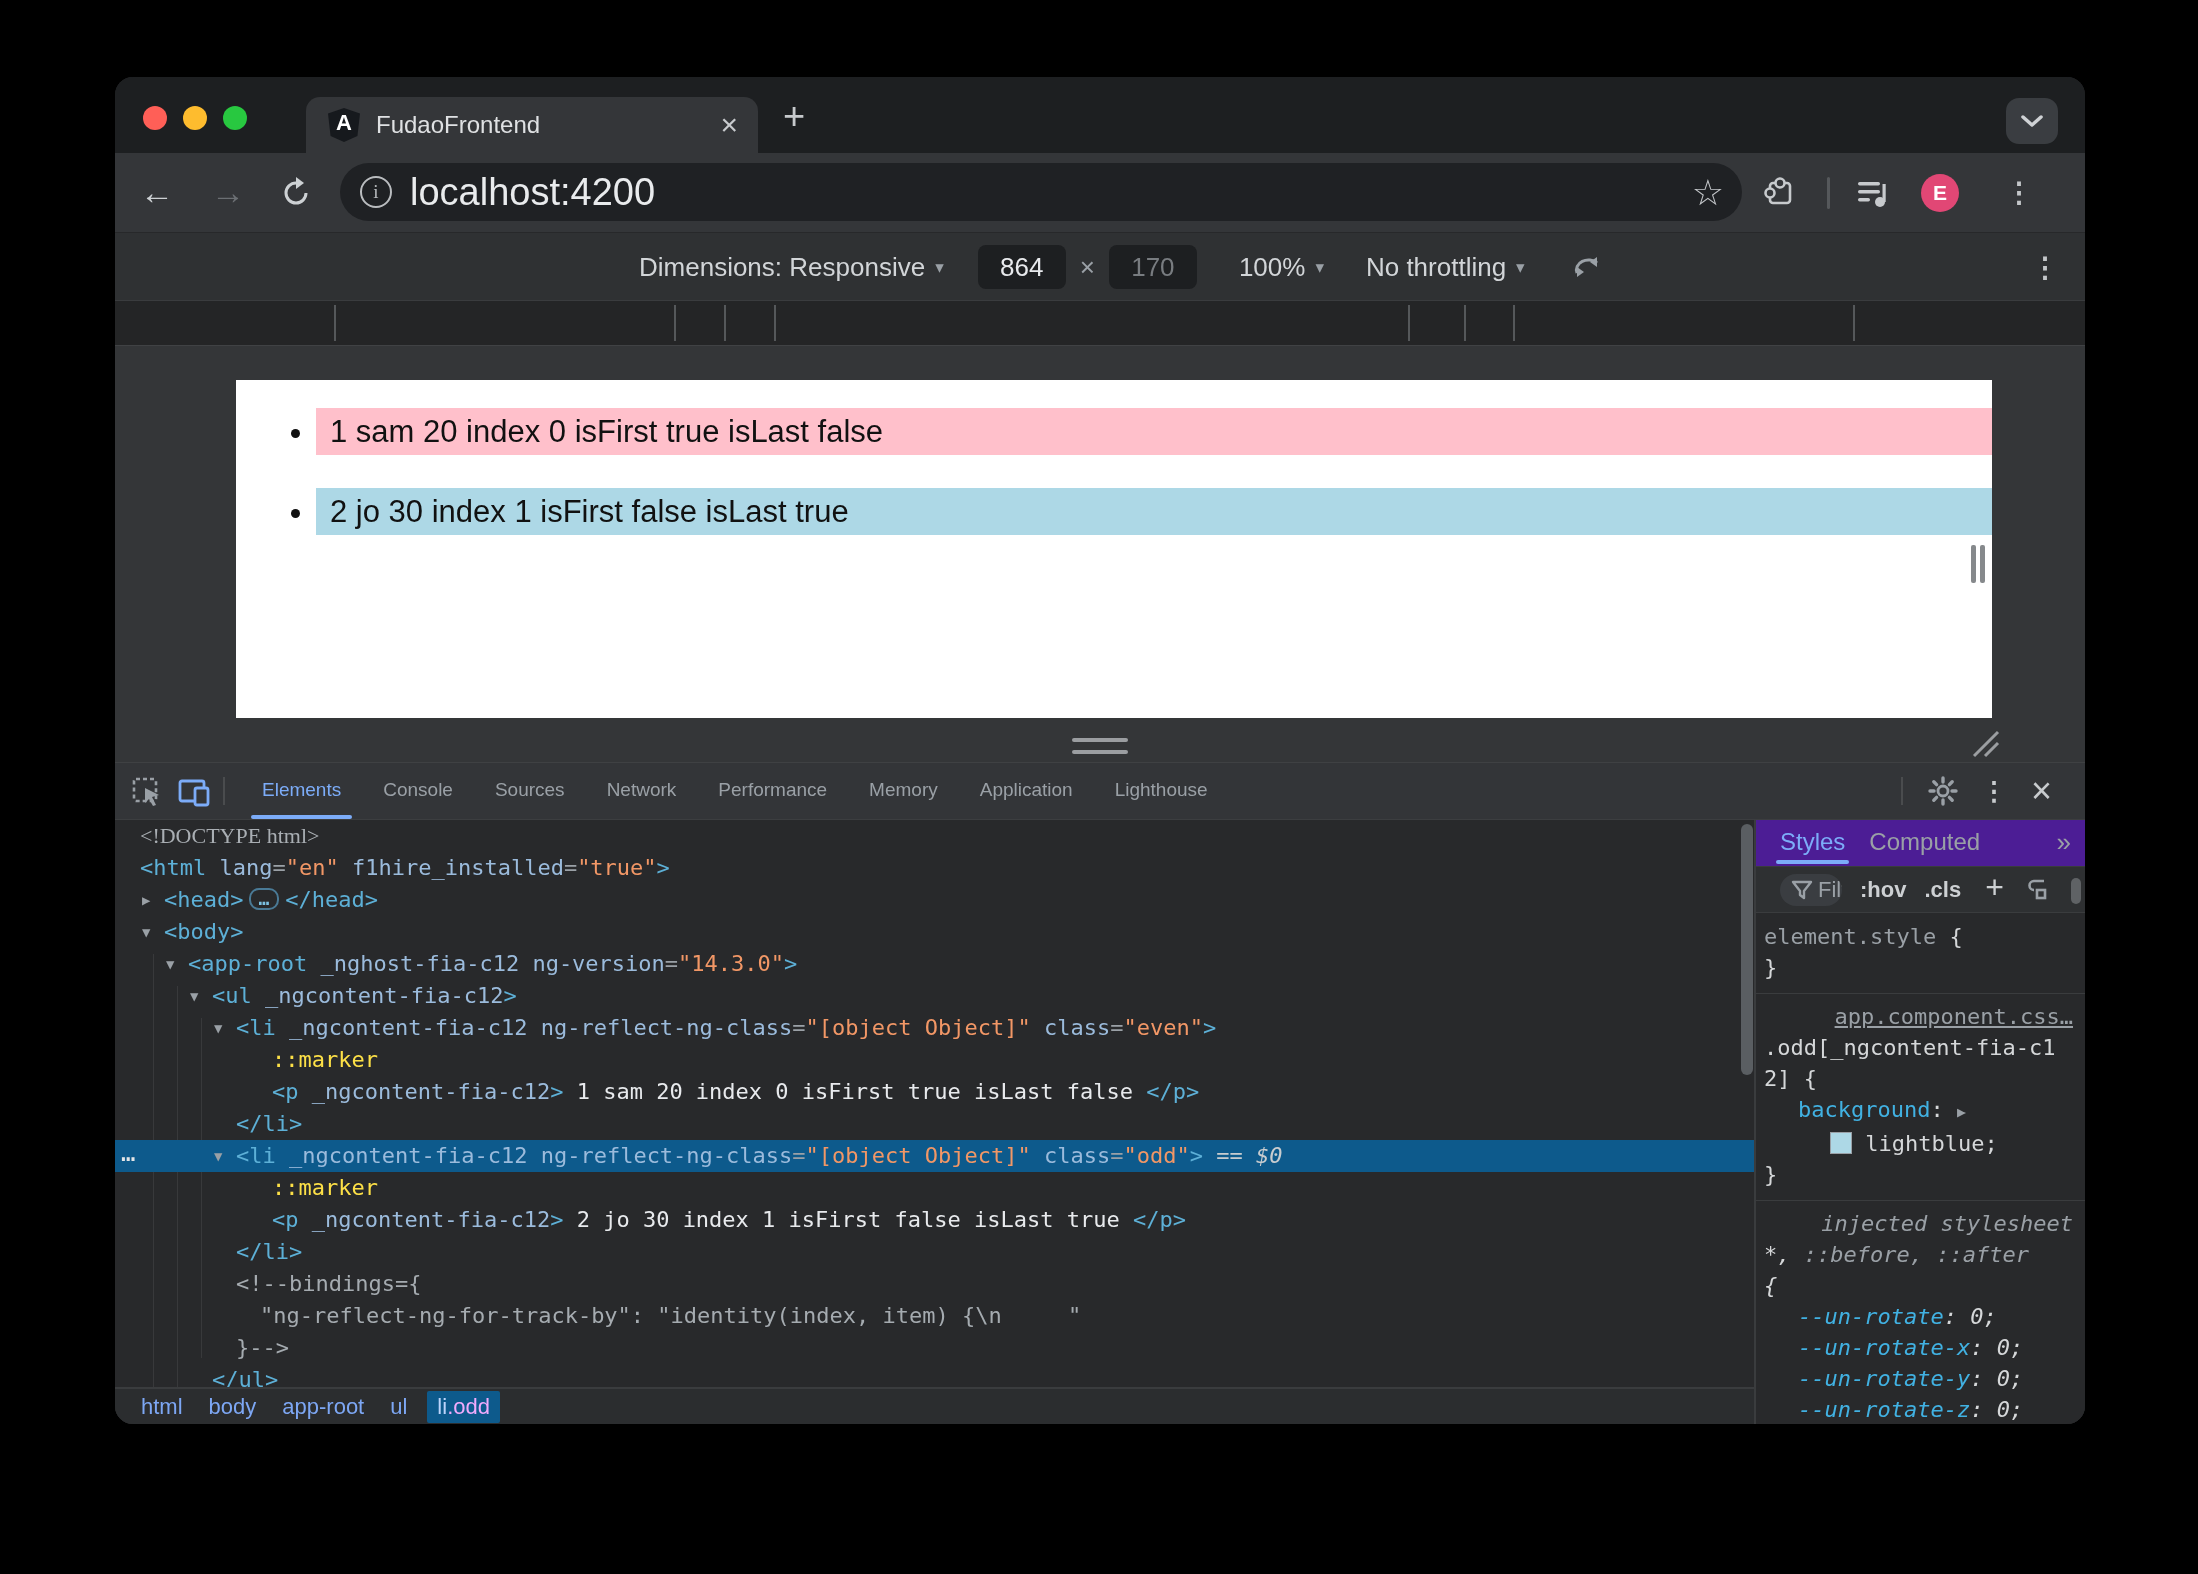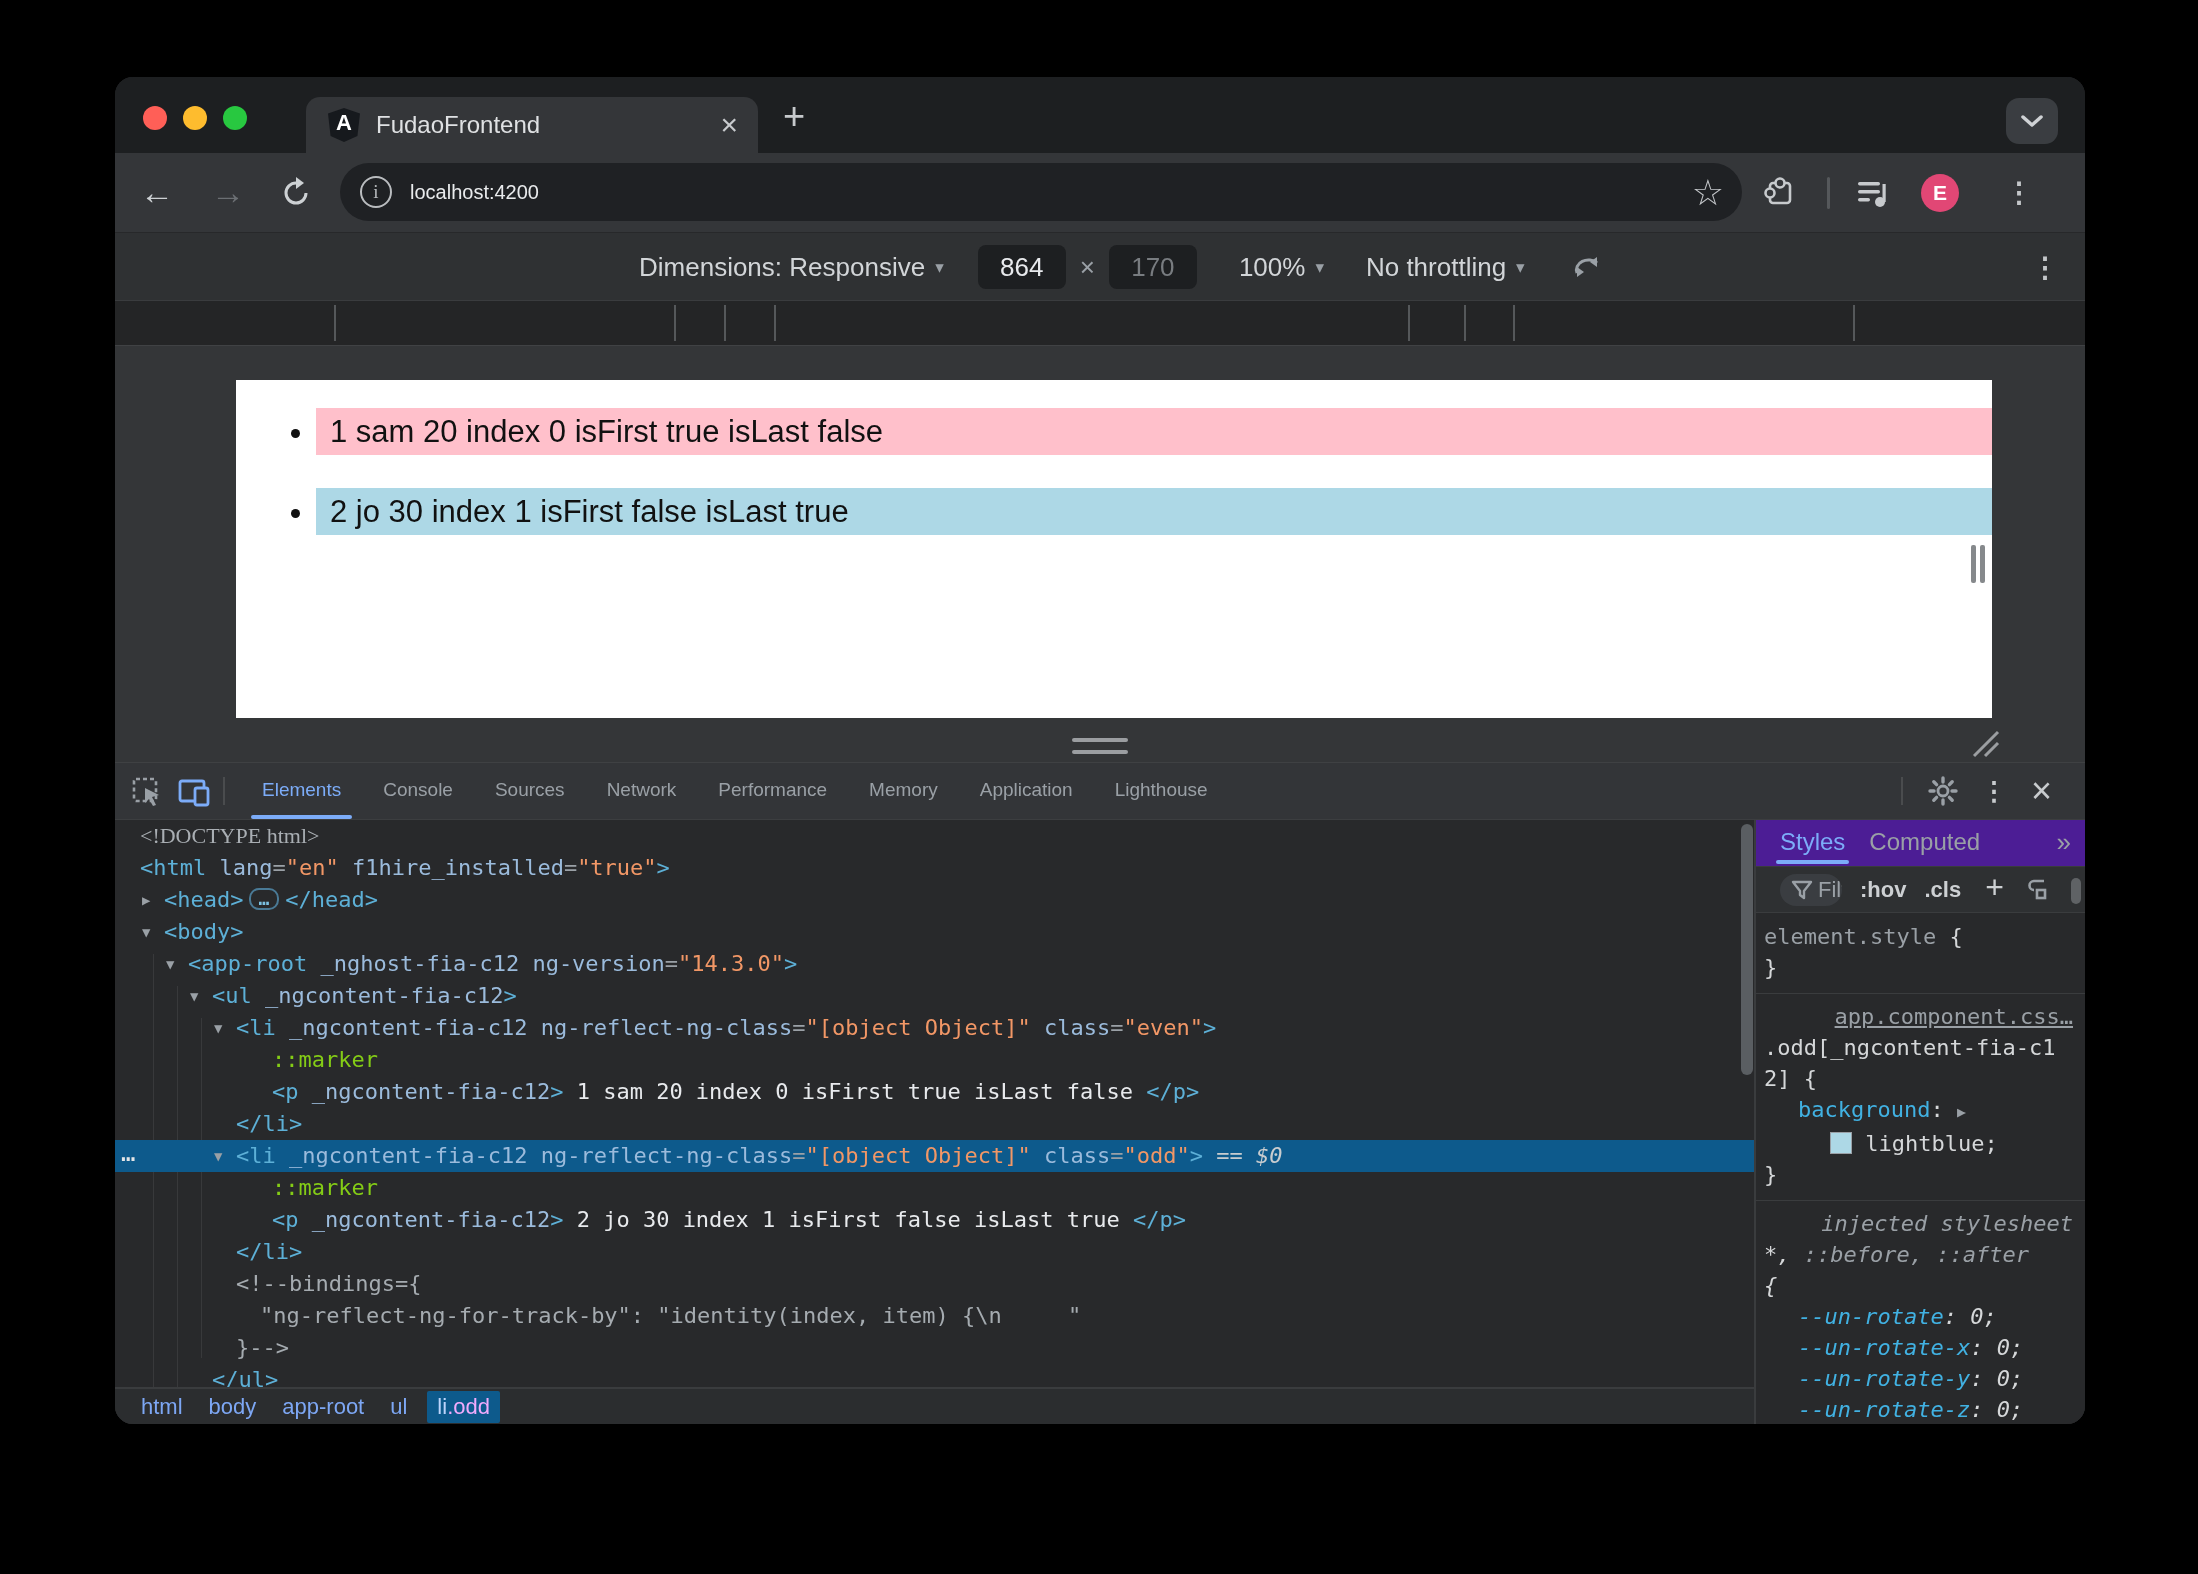--- a/index.html
+++ b/index.html
@@ -21,21 +21,21 @@
   .newtab{position:absolute;left:668px;top:18px;color:#c6c9cc;font-size:38px;font-weight:300;}
   .tab-chevron{position:absolute;right:27px;top:21px;width:52px;height:46px;border-radius:13px;
     background:#3a3d41;display:flex;align-items:center;justify-content:center;}
   
   .toolbar{position:absolute;left:0;top:76px;width:100%;height:79px;background:#343639;}
   .navbtn{position:absolute;top:0;height:79px;display:flex;align-items:center;font-size:34px;}
   .omnibox{position:absolute;left:225px;top:10px;width:1402px;height:58px;border-radius:29px;
     background:#1f2124;display:flex;align-items:center;}
   .info-ic{margin-left:20px;width:28px;height:28px;border:2.5px solid #b9bcbf;border-radius:50%;
     color:#b9bcbf;font-size:19px;display:flex;align-items:center;justify-content:center;font-family:"Liberation Serif",serif;}
-  .url{margin-left:18px;color:#e9ebed;font-size:20px;}
+  .url{margin-left:18px;color:#e9ebed;font-size:38px;}
   .ob-star{position:absolute;right:18px;top:9px;color:#c3c6c9;font-size:36px;}
   .tb-right{position:absolute;top:0;height:79px;display:flex;align-items:center;}
   .tb-sep{width:3px;height:32px;background:#55585b;border-radius:2px;}
   .avatar{width:38px;height:38px;border-radius:50%;color:#fff;font-size:21px;font-weight:bold;
     display:flex;align-items:center;justify-content:center;}
   .kebab{color:#c3c6c9;font-size:28px;font-weight:bold;}
   
   .devicebar{position:absolute;left:0;top:155px;width:100%;height:68px;background:#2f3133;
     border-top:1px solid #27282a;display:flex;align-items:center;color:#d2d5d8;font-size:26px;}
   .devicebar .grow{display:flex;align-items:center;margin-left:524px;}
@@ -69,21 +69,21 @@
   
   .dom-pane{position:absolute;left:0;top:57px;width:1640px;bottom:0;overflow:hidden;}
   .dom-tree{position:absolute;left:0;top:0;width:100%;height:570px;overflow:hidden;
     font-family:"DejaVu Sans Mono",monospace;font-size:22px;}
   .dom-line{position:relative;height:32px;line-height:32px;white-space:pre;}
   .dom-line.sel{background:#0d5a8c;}
   .arrow{position:absolute;font-size:14px;color:#9aa0a6;top:0;}
   .gutter-dots{position:absolute;left:6px;top:-3px;color:#e3e5e7;font-size:24px;letter-spacing:1px;}
   .tk-doctype{color:#a9aeb3;} .tk-tag{color:#5db0d7;} .tk-attr{color:#9bbbdc;}
   .tk-val{color:#f29766;} .tk-punc{color:#9aa0a6;} .tk-txt{color:#e8eaed;}
-  .tk-marker{color:#84cc16;} .tk-comment{color:#a5abb0;} .tk-eq{color:#c8cccf;font-style:italic;}
+  .tk-marker{color:#fde047;} .tk-comment{color:#a5abb0;} .tk-eq{color:#c8cccf;font-style:italic;}
   .tk-badge{display:inline-block;border:2px solid #4a7a96;border-radius:10px;color:#7cc1e2;
     font-weight:bold;line-height:18px;padding:0 7px;margin:0 6px;font-size:18px;vertical-align:2px;letter-spacing:1px;}
   .guide{position:absolute;width:1px;background:rgba(255,255,255,.08);}
   .dom-scroll{position:absolute;right:2px;top:4px;width:12px;height:251px;border-radius:6px;background:#5a5e62;}
   .crumbs{position:absolute;left:0;bottom:0;width:100%;height:36px;background:#2b2d2f;
     border-top:2px solid #3a3c3e;display:flex;align-items:center;font-size:22px;}
   .crumb{color:#7da7f4;margin-left:26px;}
   .crumb.selected{background:#0d5a8c;padding:3px 10px;border-radius:2px;margin-left:20px;}
   .crumb.selected .c-tag{color:#bcd4fb;} .crumb.selected .c-suffix{color:#f0abfc;}
   

